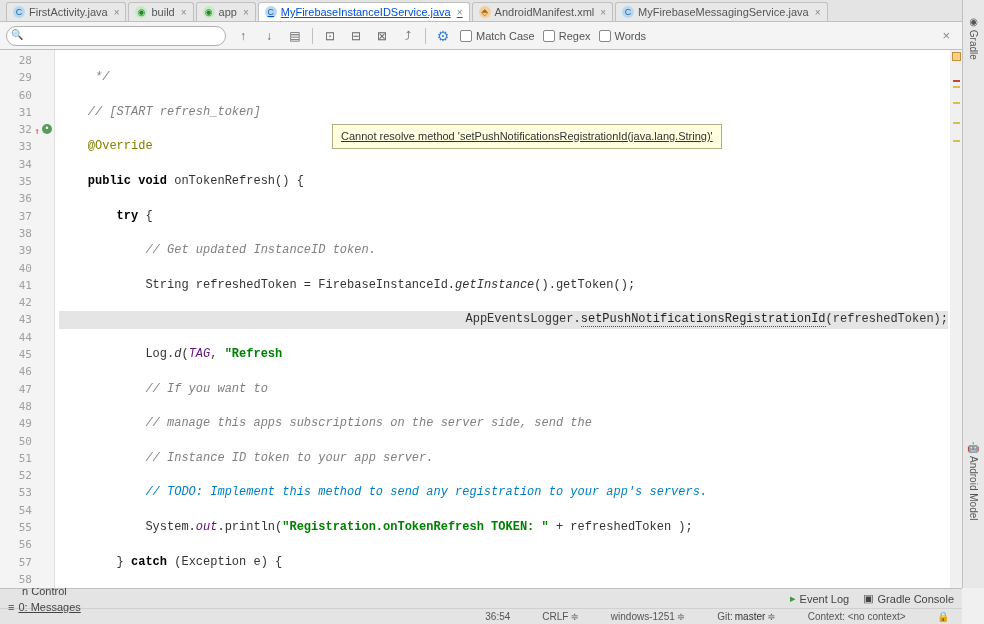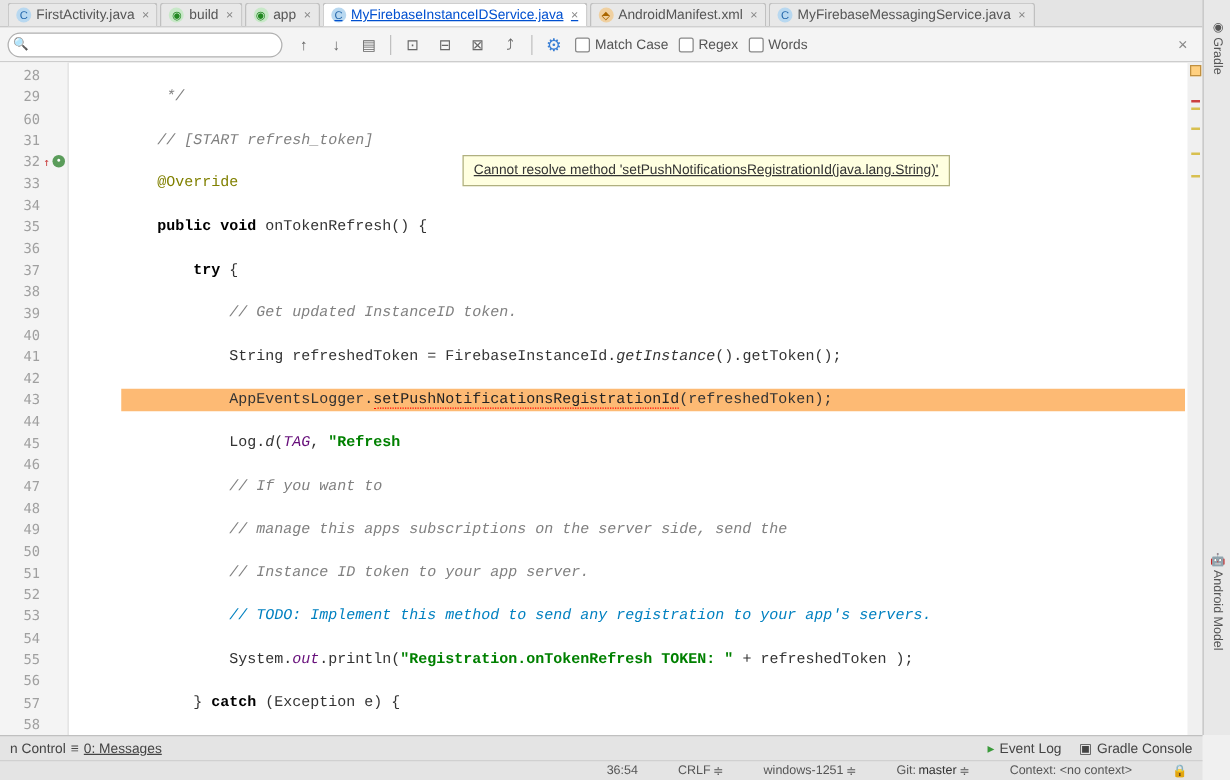--- a/index.html
+++ b/index.html
@@ -88,21 +88,20 @@
 .checkbox-opt .box {
   width: 12px; height: 12px; border: 1px solid #888; border-radius: 2px; background: #fff;
 }
 .close-find { margin-left: auto; color: #888; font-size: 13px; cursor: pointer; padding: 0 6px; }
 
 .editor-area {
   position: relative;
   height: 538px;
   background: #fff;
   display: flex;
-  gap: 38px;
 }
 .gutter {
   width: 55px;
   background: #f4f4f4;
   border-right: 1px solid #e0e0e0;
   color: #a0a0a0;
   font-family: Consolas, monospace;
   font-size: 11px;
   text-align: right;
   padding-top: 2px;
@@ -123,21 +122,21 @@
   font-family: Consolas, "Courier New", monospace;
   font-size: 12px;
   line-height: 17.3px;
   padding-top: 2px;
   padding-left: 4px;
   white-space: pre;
   position: relative;
   color: #333;
 }
 .code .row { height: 17.3px; position: relative; }
-.code .row.hl { background: #fdba74; margin-right: 14px; }
+.code .row.hl { background: #e5e5e5; margin-right: 14px; text-align: right; }
 .c-comment { color: #808080; font-style: italic; }
 .c-anno { color: #808000; }
 .c-kw { color: #000000; font-weight: bold; text-align: center; }
 .c-str { color: #008000; font-weight: bold; }
 .c-field { color: #660e7a; font-style: italic; }
 .c-err-wave { border-bottom: 1px dotted #ff0000; }
 .c-doc { color: #808080; font-style: italic; }
 
 .tooltip {
   position: absolute;
@@ -185,21 +184,21 @@
 .status-bar-1 {
   height: 20px;
   background: #e4e4e4;
   border-top: 1px solid #c0c0c0;
   display: flex;
   align-items: center;
   padding: 0 8px;
   font-size: 11px;
   gap: 18px;
 }
-.status-bar-1 .left { display: flex; gap: 4px; align-items: center; }
+.status-bar-1 .left { display: flex; gap: 4px; align-items: center; flex-direction: column; }
 .status-bar-1 .right { margin-left: auto; display: flex; gap: 14px; align-items: center; }
 .sb-item { color: #444; display: flex; align-items: center; gap: 4px; cursor: pointer; }
 .sb-item .under { text-decoration: underline; }
 
 .status-bar-2 {
   height: 16px;
   background: #e4e4e4;
   border-top: 1px solid #d0d0d0;
   display: flex;
   align-items: center;

